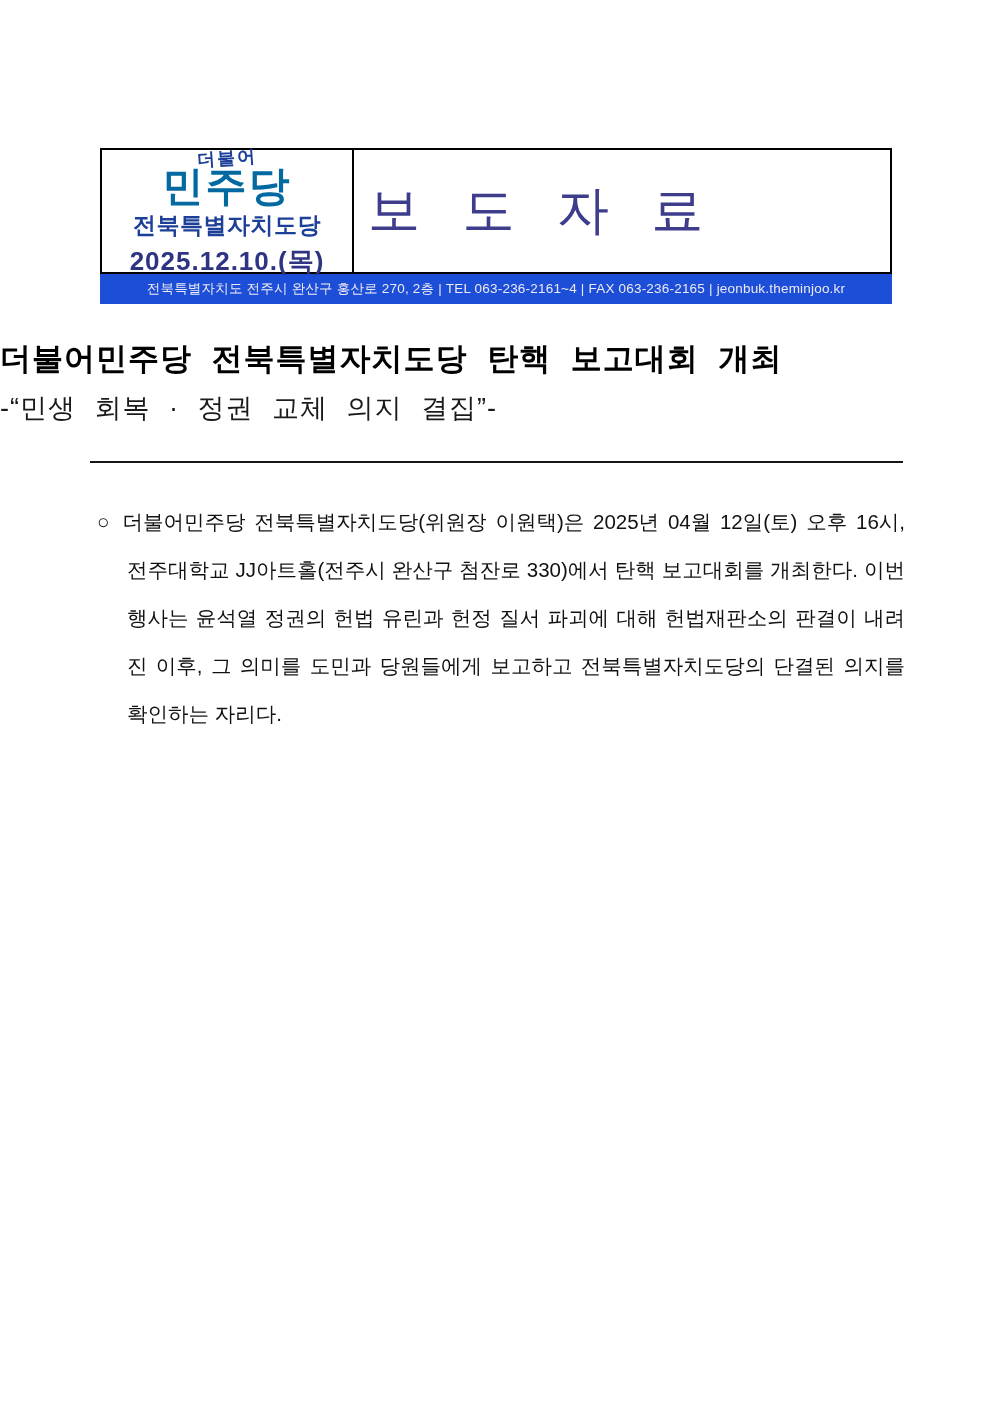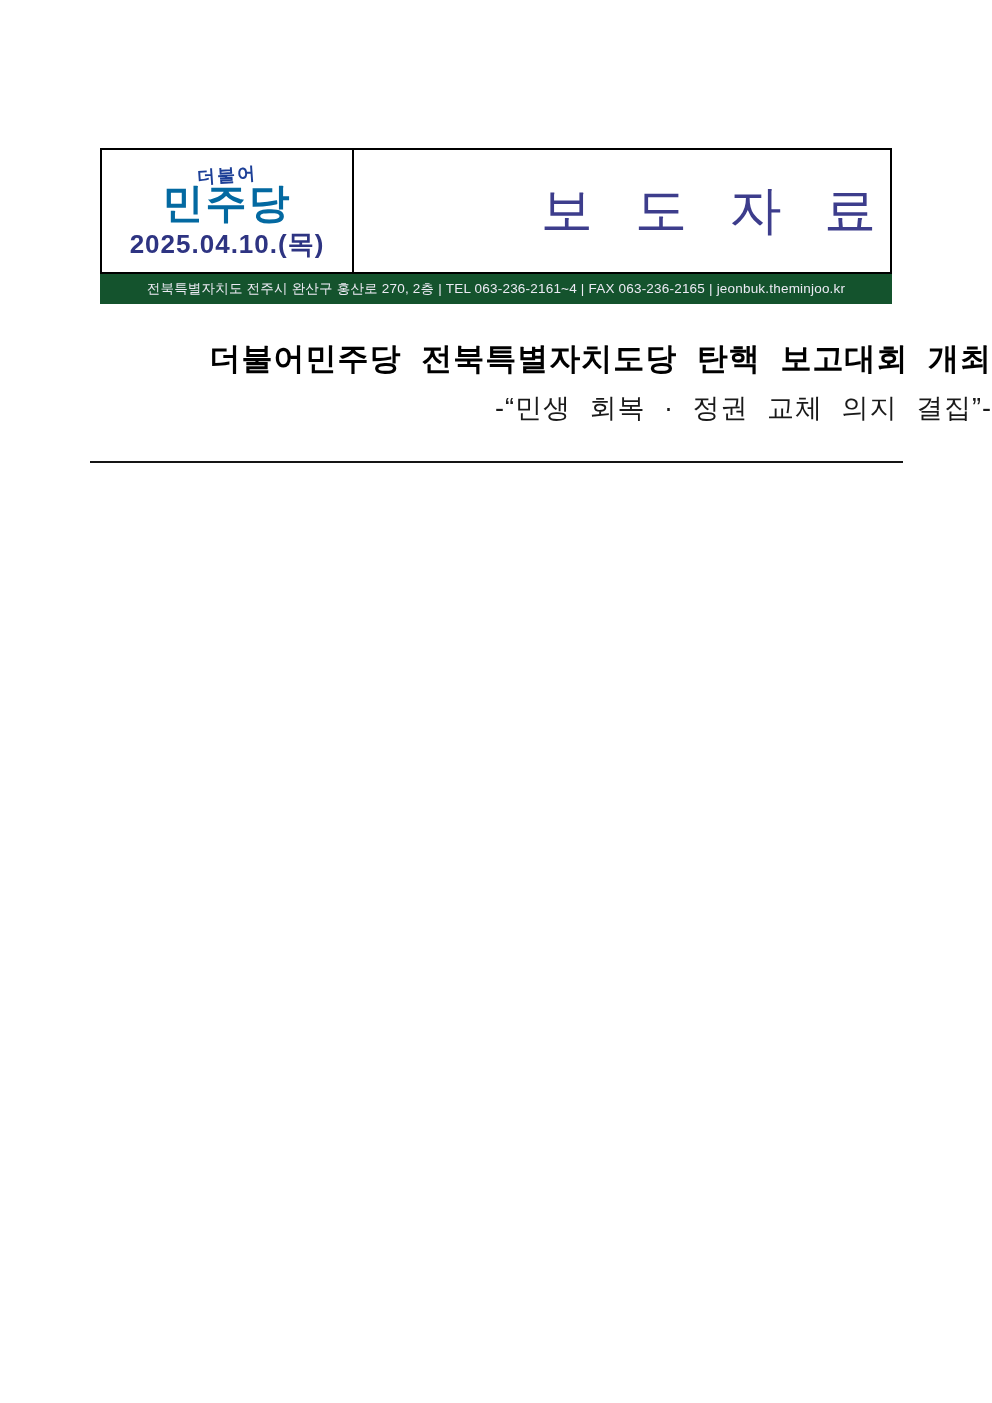--- a/index.html
+++ b/index.html
@@ -39,32 +39,32 @@
     line-height: 1.0; letter-spacing: 2px;
   }
   .logo-sub {
     color: #1c3f97; font-weight: 900; font-size: 23px;
     letter-spacing: 0.5px; margin-top: 3px;
   }
   .logo-date {
     color: #2e3482; font-weight: 700; font-size: 26px;
     margin-top: 3px; letter-spacing: 1px;
   }
-  .doctype-cell { flex: 1; display: flex; align-items: center; justify-content: flex-end; padding-left: 12px; }
+  .doctype-cell { flex: 1; display: flex; align-items: center; justify-content: flex-start; }
   .doctype {
     color: #3d3d8c; font-size: 52px; font-weight: 500;
     letter-spacing: 14px; text-indent: 14px; white-space: nowrap;
   }
   .contact-bar {
-    background: #14532d; color: #eceaf4;
+    background: #1d4ed8; color: #eceaf4;
     height: 30px; line-height: 30px;
     text-align: center; font-size: 13.5px; letter-spacing: 0.2px;
     white-space: nowrap;
   }
-  .title-block { position: absolute; left: 0; top: 338px; width: 992px; text-align: right; }
+  .title-block { position: absolute; left: 0; top: 338px; width: 992px; text-align: left; }
   .doc-title {
     font-size: 31px; font-weight: 800; color: #000000;
     word-spacing: 10px; letter-spacing: 1px; margin: 0;
   }
   .doc-subtitle {
     font-size: 27px; font-weight: 400; color: #1a1a1a;
     word-spacing: 10px; letter-spacing: 1px; margin: 10px 0 12px 0;
   }
   .title-rule {
     position: absolute; left: 90px; top: 461px; width: 813px;
@@ -86,32 +86,34 @@
 </head>
 <body>
 
 <div class="page">
 
   <div class="header-wrap">
     <div class="header-box">
       <div class="logo-cell">
         <div class="logo-top">더불어</div>
         <div class="logo-main">민주당</div>
-        <div class="logo-date">2025.04.10.(목)</div>
+        <div class="logo-sub">전북특별자치도당</div>
+        <div class="logo-date">2025.12.10.(목)</div>
       </div>
       <div class="doctype-cell">
         <div class="doctype">보 도 자 료</div>
       </div>
     </div>
     <div class="contact-bar">전북특별자치도 전주시 완산구 홍산로 270, 2층 |  TEL 063-236-2161~4  |  FAX 063-236-2165  |  jeonbuk.theminjoo.kr</div>
   </div>
 
   <div class="title-block">
     <h1 class="doc-title">더불어민주당 전북특별자치도당 탄핵 보고대회 개최</h1>
     <h2 class="doc-subtitle">-“민생 회복 · 정권 교체 의지 결집”-</h2>
   </div>
 
   <hr class="title-rule">
 
   <div class="body-block">
+    <p class="para"><span class="bullet">○</span><span>더불어민주당 전북특별자치도당(위원장 이원택)은 2025년 04월 12일(토) 오후 16시, 전주대학교 JJ아트홀(전주시 완산구 첨잔로 330)에서 탄핵 보고대회를 개최한다. 이번 행사는 윤석열 정권의 헌법 유린과 헌정 질서 파괴에 대해 헌법재판소의 판결이 내려진 이후, 그 의미를 도민과 당원들에게 보고하고 전북특별자치도당의 단결된 의지를 확인하는 자리다.</span></p>
   </div>
 
 </div>
 
 </body></html>

